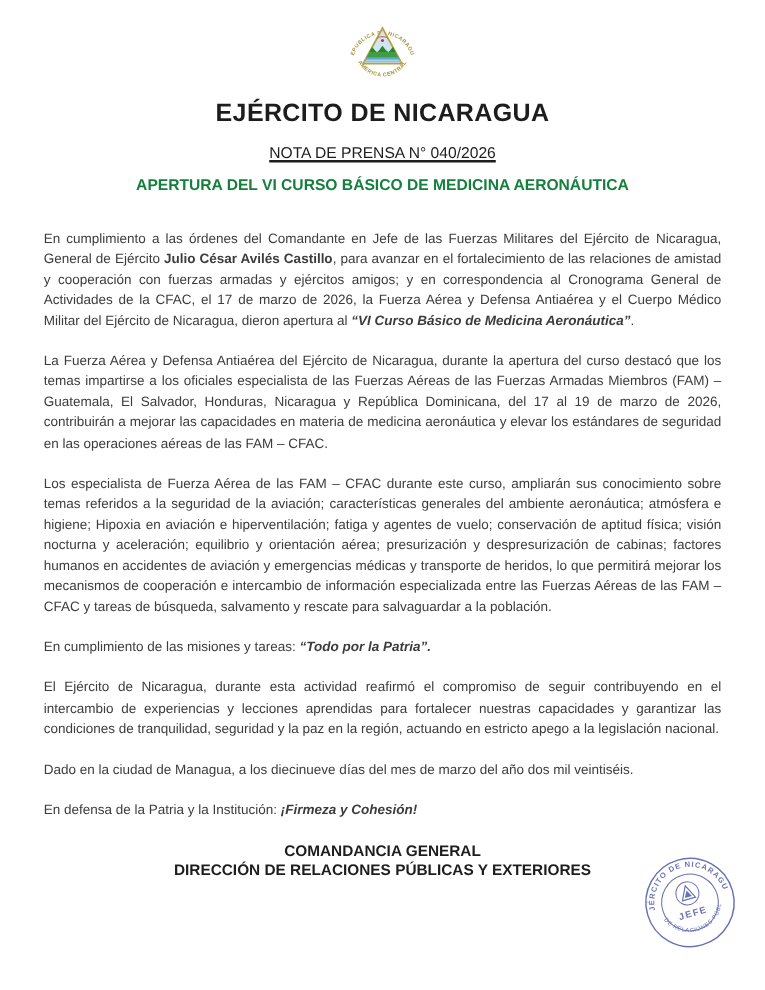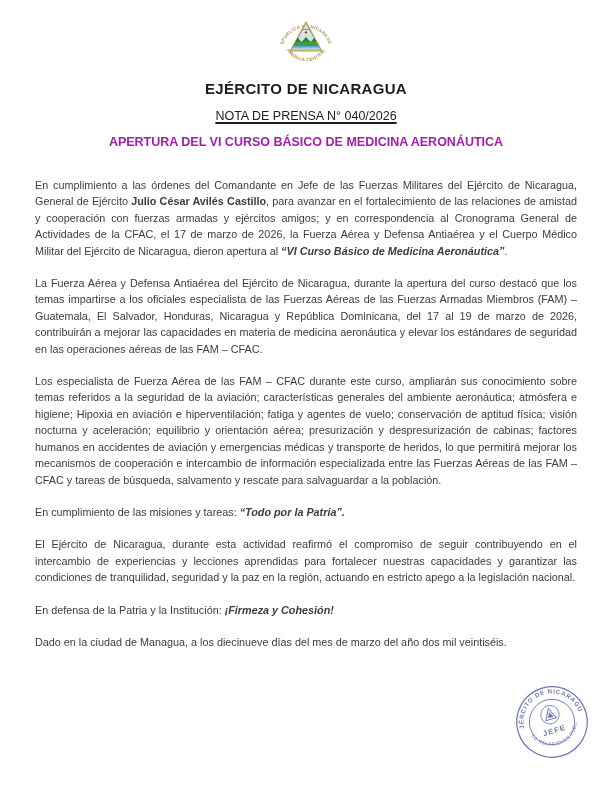--- a/index.html
+++ b/index.html
@@ -21,39 +21,39 @@
     display: flex;
     justify-content: center;
     padding-top: 12px;
     margin-bottom: 10px;
   }
   .header-block {
     text-align: center;
     padding: 0 35px;
   }
   .org-title {
-    font-size: 15px;
+    font-size: 20px;
     font-weight: 700;
     color: #1d1d1d;
     letter-spacing: 0.3px;
     margin: 0 0 12px 0;
   }
   .press-note {
     font-size: 12.5px;
     font-weight: 400;
     color: #1d1d1d;
     text-decoration: underline;
     text-underline-offset: 2px;
     text-decoration-thickness: 1.5px;
     margin: 0 0 12px 0;
   }
   .headline {
     font-size: 12.5px;
     font-weight: 700;
-    color: #a21caf;
+    color: #15803d;
     margin: 0 0 17px 0;
   }
   .body-block {
     padding: 0 35px;
     margin-top: 28px;
   }
   .body-block p {
     font-size: 10.8px;
     line-height: 16.4px;
     color: #3c3c3c;
@@ -125,24 +125,28 @@
     <div class="press-note">NOTA DE PRENSA N° 040/2026</div>
     <div class="headline">APERTURA DEL VI CURSO BÁSICO DE MEDICINA AERONÁUTICA</div>
   </div>
 
   <div class="body-block">
     <p><span class="seg-normal">En cumplimiento a las órdenes del Comandante en Jefe de las Fuerzas Militares del Ejército de Nicaragua, General de Ejército </span><span class="seg-bold">Julio César Avilés Castillo</span><span class="seg-normal">, para avanzar en el fortalecimiento de las relaciones de amistad y cooperación con fuerzas armadas y ejércitos amigos; y en correspondencia al Cronograma General de Actividades de la CFAC, el 17 de marzo de 2026, la Fuerza Aérea y Defensa Antiaérea y el Cuerpo Médico Militar del Ejército de Nicaragua, dieron apertura al </span><span class="seg-bold-italic">“VI Curso Básico de Medicina Aeronáutica”</span><span class="seg-normal">.</span></p>
     <p><span class="seg-normal">La Fuerza Aérea y Defensa Antiaérea del Ejército de Nicaragua, durante la apertura del curso destacó que los temas impartirse a los oficiales especialista de las Fuerzas Aéreas de las Fuerzas Armadas Miembros (FAM) – Guatemala, El Salvador, Honduras, Nicaragua y República Dominicana, del 17 al 19 de marzo de 2026, contribuirán a mejorar las capacidades en materia de medicina aeronáutica y elevar los estándares de seguridad en las operaciones aéreas de las FAM – CFAC.</span></p>
     <p><span class="seg-normal">Los especialista de Fuerza Aérea de las FAM – CFAC durante este curso, ampliarán sus conocimiento sobre temas referidos a la seguridad de la aviación; características generales del ambiente aeronáutica; atmósfera e higiene; Hipoxia en aviación e hiperventilación; fatiga y agentes de vuelo; conservación de aptitud física; visión nocturna y aceleración; equilibrio y orientación aérea; presurización y despresurización de cabinas; factores humanos en accidentes de aviación y emergencias médicas y transporte de heridos, lo que permitirá mejorar los mecanismos de cooperación e intercambio de información especializada entre las Fuerzas Aéreas de las FAM – CFAC y tareas de búsqueda, salvamento y rescate para salvaguardar a la población.</span></p>
     <p><span class="seg-normal">En cumplimiento de las misiones y tareas: </span><span class="seg-bold-italic">“Todo por la Patria”.</span></p>
     <p><span class="seg-normal">El Ejército de Nicaragua, durante esta actividad reafirmó el compromiso de seguir contribuyendo en el intercambio de experiencias y lecciones aprendidas para fortalecer nuestras capacidades y garantizar las condiciones de tranquilidad, seguridad y la paz en la región, actuando en estricto apego a la legislación nacional.</span></p>
+    <p><span class="seg-normal">Dado en la ciudad de Managua, a los diecinueve días del mes de marzo del año dos mil veintiséis.</span></p>
     <p><span class="seg-normal">En defensa de la Patria y la Institución: </span><span class="seg-bold-italic">¡Firmeza y Cohesión!</span></p>
-    <p><span class="seg-normal">Dado en la ciudad de Managua, a los diecinueve días del mes de marzo del año dos mil veintiséis.</span></p>
   </div>
 
+  <div class="footer-block">
+    <p class="footer-line">COMANDANCIA GENERAL</p>
+    <p class="footer-line">DIRECCIÓN DE RELACIONES PÚBLICAS Y EXTERIORES</p>
+  </div>
 
   <div class="seal-wrap">
     <svg width="84" height="84" viewBox="0 0 100 100" aria-hidden="true">
       <defs>
         <path id="sealArcTop" d="M 16,50 A 34,34 0 1 1 84,50" fill="none"></path>
         <path id="sealArcBottom" d="M 21,58 A 31,31 0 0 0 79,58" fill="none"></path>
       </defs>
       <g transform="rotate(-16 50 50)" stroke="#4e5aa7" fill="none">
         <circle cx="50" cy="50" r="42" stroke-width="1.4"></circle>
         <circle cx="50" cy="50" r="27" stroke-width="1"></circle>

